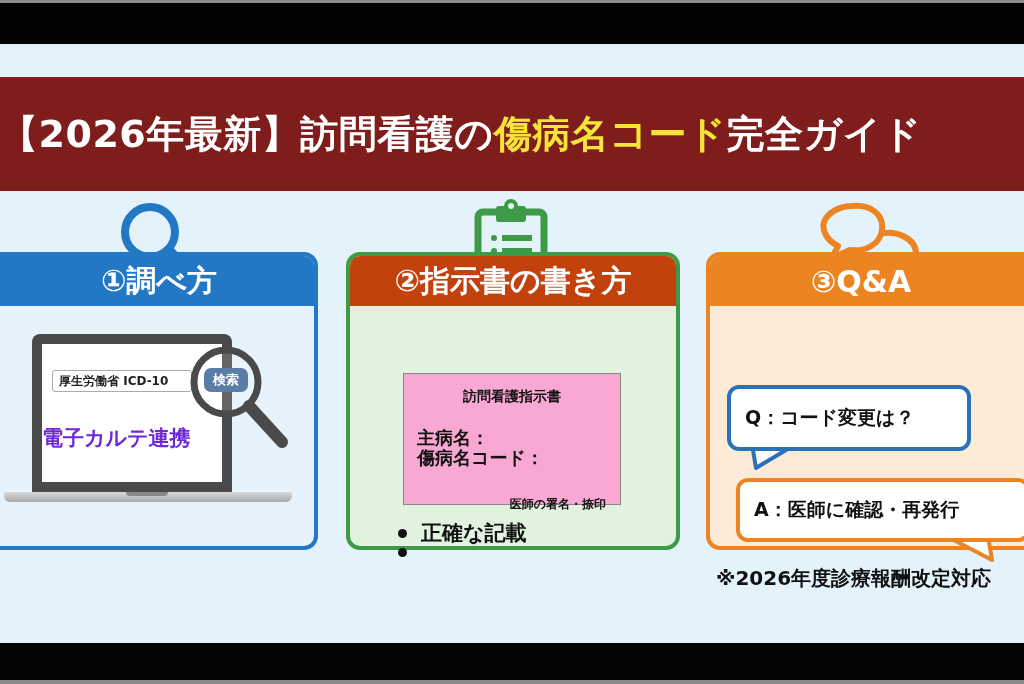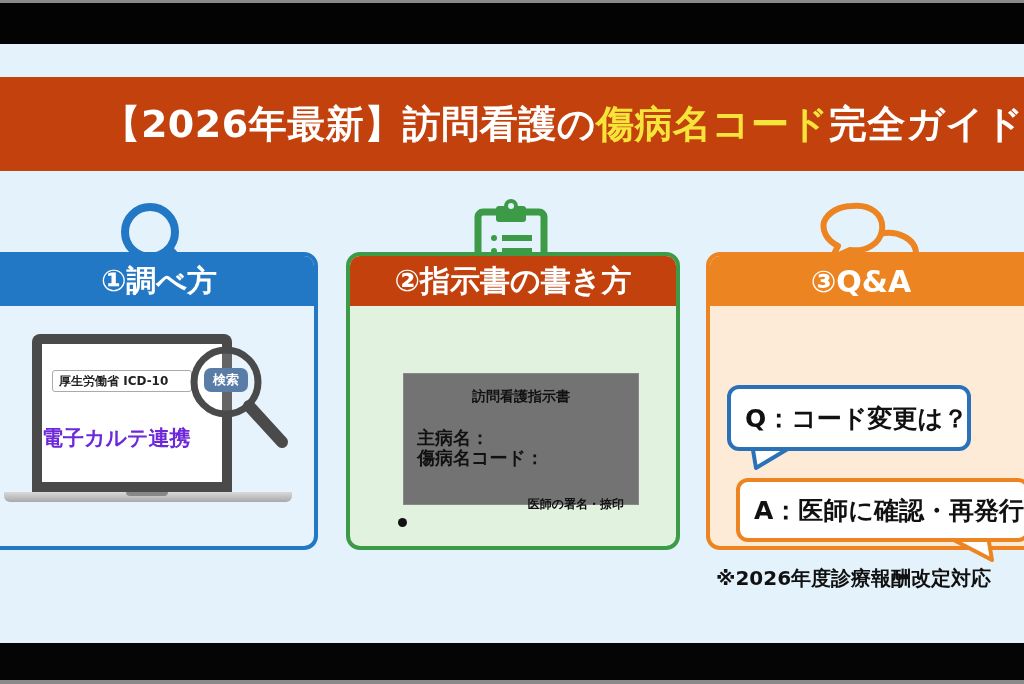--- a/index.html
+++ b/index.html
@@ -2,21 +2,21 @@
 <html><head>
 <meta charset="utf-8">
 <style>
   * { box-sizing: border-box; margin: 0; padding: 0; }
   html, body { width: 1024px; height: 684px; overflow: hidden; background: #000; }
   body { font-family: "DejaVu Sans", "Liberation Sans", sans-serif; position: relative; }
   .frame-top { position: absolute; left: 0; top: 0; width: 1024px; height: 44px; background: #030303; border-top: 3px solid #8a8a8a; }
   .frame-bottom { position: absolute; left: 0; top: 643px; width: 1024px; height: 41px; background: #050505; border-bottom: 4px solid #8a8a8a; }
   .canvas { position: absolute; left: 0; top: 44px; width: 1024px; height: 599px; background: #e3f2fb; overflow: hidden; }
 
-  .banner { position: absolute; left: 0; top: 33px; width: 1024px; height: 94px; background: #c2410c; display: flex; align-items: center; justify-content: flex-end; }
+  .banner { position: absolute; left: 0; top: 33px; width: 1024px; height: 114px; background: #7f1d1d; display: flex; align-items: center; justify-content: flex-start; }
   .banner-title { color: #fff; font-size: 38px; font-weight: bold; letter-spacing: 0.5px; white-space: nowrap; }
   .banner-title .hl { color: #f6e43a; }
 
   .icon-wrap { position: absolute; }
   .panel { position: absolute; border-radius: 14px; overflow: hidden; border: 4px solid; }
   .panel-head { height: 50px; display: flex; align-items: center; justify-content: center; color: #fff; font-size: 30px; font-weight: bold; white-space: nowrap; }
 
   .p1 { left: -20px; top: 252px; width: 338px; height: 298px; border-color: #2278c4; background: #e6f3fc; }
   .p1 .panel-head { background: #2278c4; padding-left: 20px; }
   .p2 { left: 346px; top: 252px; width: 334px; height: 298px; border-color: #3d9a47; background: #e1f3df; }
@@ -28,30 +28,30 @@
   .laptop-screen { position: absolute; left: 32px; top: 334px; width: 200px; height: 158px; background: #4a4a4a; border-radius: 8px 8px 0 0; padding: 10px; }
   .laptop-inner { width: 100%; height: 100%; background: #fff; position: relative; }
   .laptop-base { position: absolute; left: 4px; top: 492px; width: 288px; height: 10px; background: linear-gradient(#d9d9d9, #a9a9a9); border-radius: 0 0 6px 6px; }
   .laptop-notch { position: absolute; left: 126px; top: 492px; width: 42px; height: 4px; background: #888; border-radius: 0 0 4px 4px; }
   .search-field { position: absolute; left: 10px; top: 26px; width: 140px; height: 22px; border: 1px solid #aaa; border-radius: 3px; font-size: 12px; font-weight: bold; line-height: 20px; padding-left: 6px; color: #222; background: #fff; white-space: nowrap; overflow: hidden; }
   .search-btn { position: absolute; left: 162px; top: 24px; width: 44px; height: 24px; background: #3e6799; color: #fff; font-size: 13px; font-weight: bold; line-height: 24px; text-align: center; border-radius: 7px; }
   .ehr-text { position: absolute; left: 0; top: 80px; width: 170px; text-align: left; font-size: 21px; font-weight: bold; color: #6d28d9; white-space: nowrap; }
   .magnifier { position: absolute; left: 186px; top: 338px; }
 
   
-  .doc { position: absolute; left: 403px; top: 373px; width: 236px; height: 132px; background: #737373; border: 1px solid #888; }
+  .doc { position: absolute; left: 403px; top: 373px; width: 218px; height: 132px; background: #f9a8d4; border: 1px solid #888; }
   .doc-title { position: absolute; left: 0; top: 14px; width: 100%; text-align: center; font-size: 14px; font-weight: bold; color: #111; }
   .doc-line { position: absolute; left: 13px; font-size: 18px; font-weight: bold; color: #111; white-space: nowrap; }
   .doc-sign { position: absolute; right: 14px; top: 122px; font-size: 12px; font-weight: bold; color: #111; white-space: nowrap; }
   .bullets { position: absolute; left: 398px; top: 518px; }
   .bullet { font-size: 21px; font-weight: bold; color: #111; line-height: 30px; white-space: nowrap; display: flex; align-items: center; }
   .bullet .dot { width: 9px; height: 9px; background: #111; border-radius: 50%; margin-right: 14px; display: inline-block; }
 
   
-  .bubble { position: absolute; background: #fff; border: 4px solid; border-radius: 12px; font-size: 25px; font-weight: bold; color: #111; display: flex; align-items: center; padding-left: 14px; white-space: nowrap; }
+  .bubble { position: absolute; background: #fff; border: 4px solid; border-radius: 12px; font-size: 19px; font-weight: bold; color: #111; display: flex; align-items: center; padding-left: 14px; white-space: nowrap; }
   .bq { left: 727px; top: 385px; width: 244px; height: 66px; border-color: #2a72b8; }
   .ba { left: 736px; top: 478px; width: 294px; height: 64px; border-color: #ec8421; }
   .tail { position: absolute; }
 
   .footnote { position: absolute; left: 716px; top: 565px; font-size: 20px; font-weight: bold; color: #111; white-space: nowrap; }
 </style>
 </head>
 <body>
 
 <div class="frame-top"></div>
@@ -119,20 +119,24 @@
 </div>
 <div class="doc">
   <div class="doc-title">訪問看護指示書</div>
   <div class="doc-line" style="top:52px;">主病名：</div>
   <div class="doc-line" style="top:72px;">傷病名コード：</div>
   <div class="doc-sign">医師の署名・捺印</div>
 </div>
 <div class="bullets">
   <div class="bullet">
       <span class="dot"></span>
+      <span>正確な記載</span>
+    </div>
+  <div class="bullet">
+      <span class="dot"></span>
     </div>
 </div>
 
 <div class="panel p3">
   <div class="panel-head">③Q&amp;A</div>
 </div>
 <svg class="tail" style="left:748px; top:444px;" width="60" height="28" viewBox="0 0 60 28">
   <path d="M4 0 L8 24 L48 0" fill="#fff" stroke="#2a72b8" stroke-width="4" stroke-linejoin="round"></path>
   <rect x="6" y="0" width="40" height="4" fill="#fff"></rect>
 </svg>

